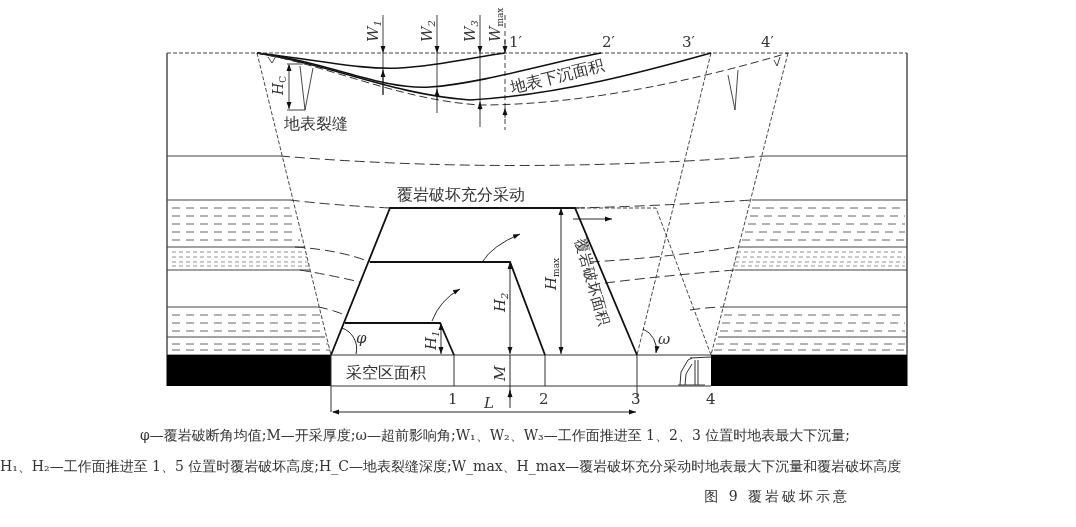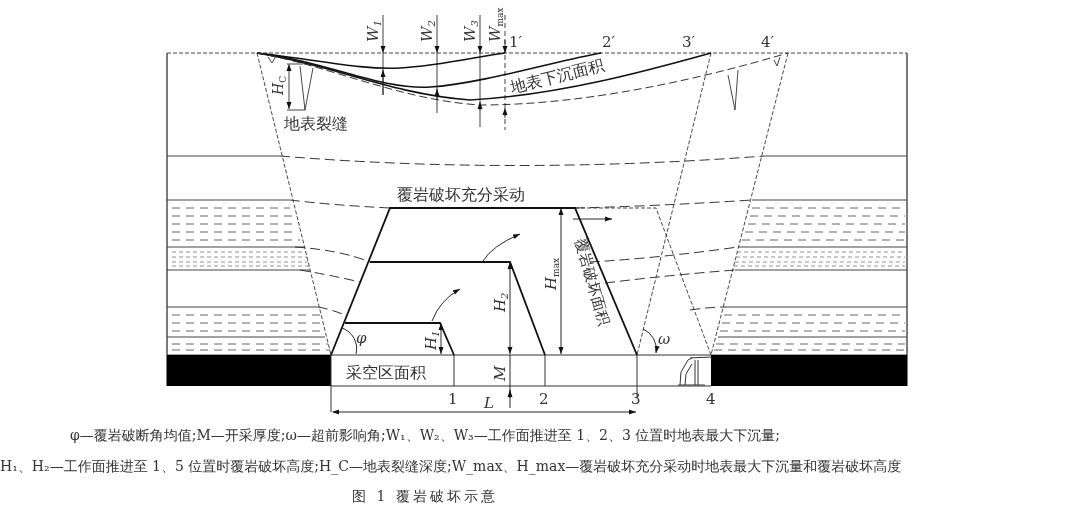--- a/index.html
+++ b/index.html
@@ -1,18 +1,18 @@
 <!DOCTYPE html>
 <html><head>
 <meta charset="utf-8">
 <style>
   html,body{margin:0;padding:0;background:#fff;}
   body{width:1076px;height:527px;position:relative;overflow:hidden;font-family:"DejaVu Serif","Liberation Serif",serif;color:#222;}
   #fig{position:absolute;left:0;top:0;}
-  .caption{position:absolute;left:0;width:850px;text-align:center;font-size:14px;color:#333;white-space:nowrap;}
+  .caption{position:absolute;left:0;width:850px;text-align:right;font-size:14px;color:#333;white-space:nowrap;}
   .cap1{top:427px;}
   .cap2{top:458px;}
   .cap3{top:488px;letter-spacing:3px;}
   svg text{font-family:"DejaVu Serif","Liberation Serif",serif;fill:#333;}
   .it{font-style:italic;}
 </style>
 </head>
 <body>
 
 <svg id="fig" width="1076" height="420" viewBox="0 0 1076 420" xmlns="http://www.w3.org/2000/svg">
@@ -222,13 +222,13 @@
     <text x="448" y="404">1</text>
     <text x="539" y="404">2</text>
     <text x="631" y="404">3</text>
     <text x="706" y="404">4</text>
   </g>
   <text class="it" font-size="15" x="484" y="408">L</text>
 </svg>
 
 <div class="caption cap1">φ—覆岩破断角均值;M—开采厚度;ω—超前影响角;W₁、W₂、W₃—工作面推进至 1、2、3 位置时地表最大下沉量;</div>
 <div class="caption cap2">H₁、H₂—工作面推进至 1、5 位置时覆岩破坏高度;H_C—地表裂缝深度;W_max、H_max—覆岩破坏充分采动时地表最大下沉量和覆岩破坏高度</div>
-<div class="caption cap3">图 1   覆岩破坏示意</div>
+<div class="caption cap3">图 9   覆岩破坏示意</div>
 
 </body></html>

